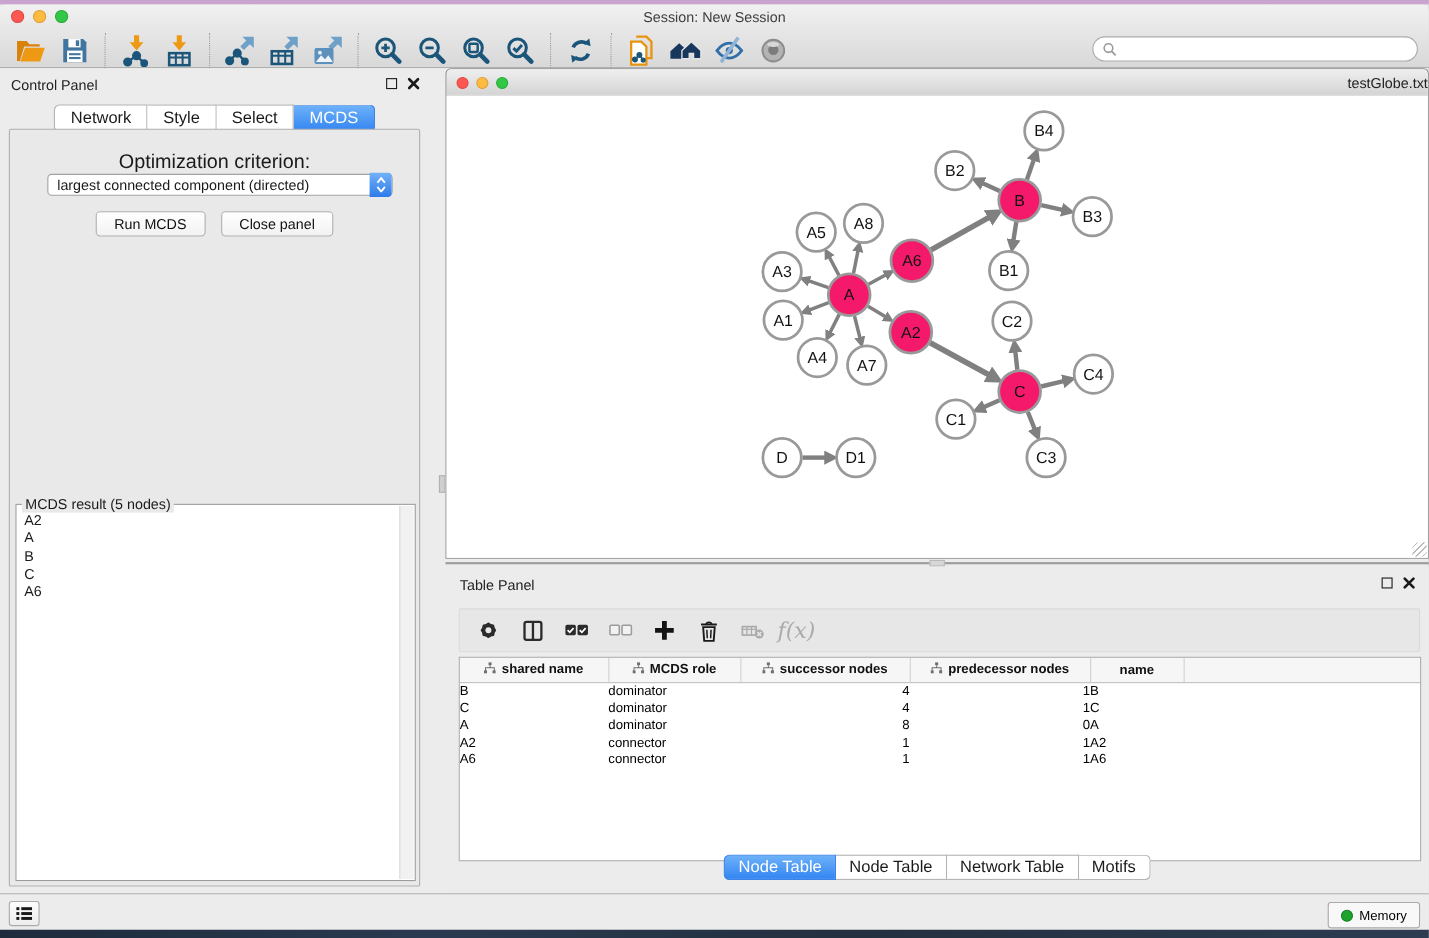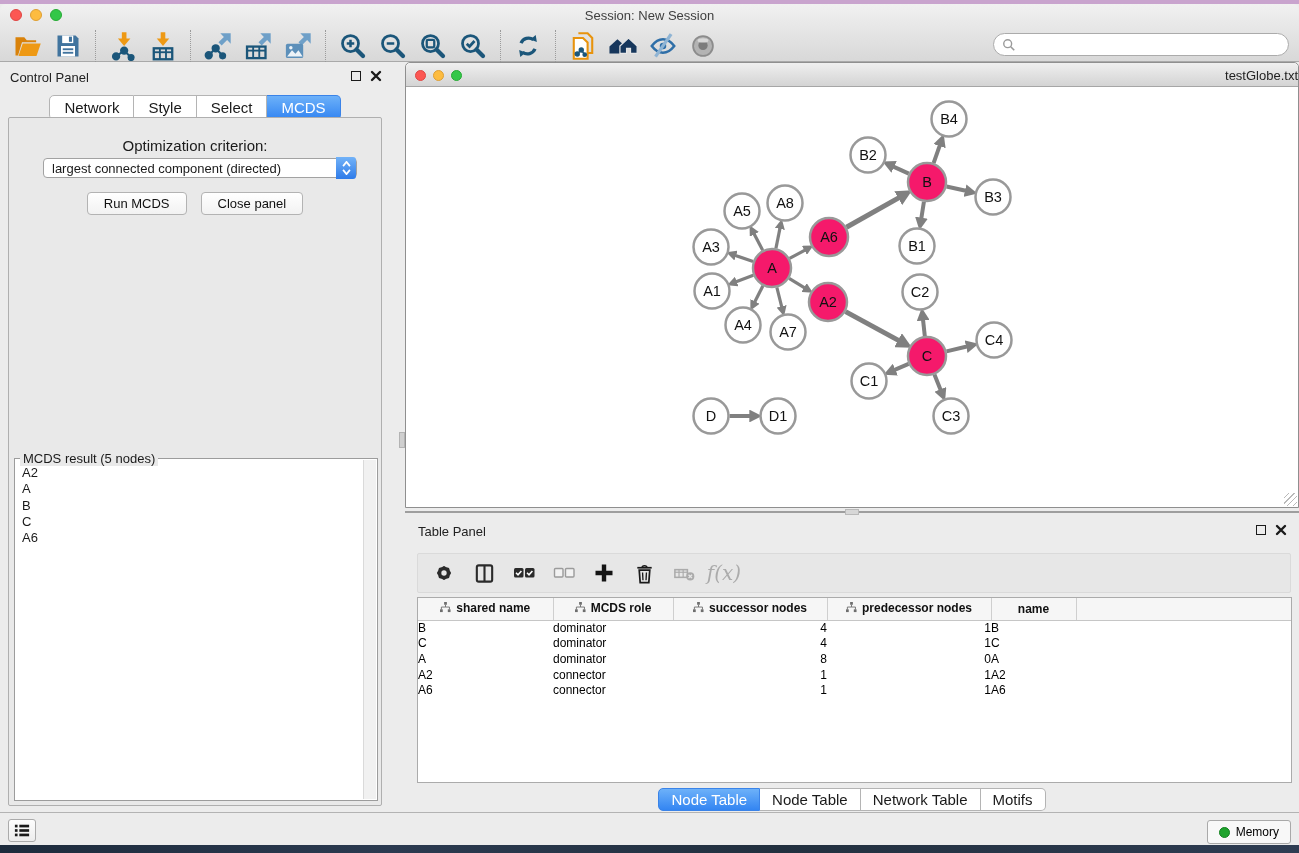--- a/index.html
+++ b/index.html
@@ -40,21 +40,21 @@
   .tabs-row { position:absolute; top:33px; left:0; width:100%; display:flex; justify-content:center; }
   .seg { display:inline-flex; }
   .seg .seg-btn { background:#FFFFFF; border:1px solid #B4B4B4; border-left:none; font-size:15px;
                   padding:3px 14px; color:#1a1a1a; cursor:default; }
   .seg .seg-btn:first-child { border-left:1px solid #B4B4B4; border-radius:5px 0 0 5px; }
   .seg .seg-btn:last-child { border-radius:0 5px 5px 0; }
   .seg .seg-btn.active { background:linear-gradient(#6DB1F9,#3385F2); border-color:#3A83E8; color:#fff; }
 
   .cp-box { position:absolute; left:8px; right:8px; top:55px; bottom:6px; border:1px solid #AFAFAF;
             background:#E9E9E9; border-radius:2px; }
-  .opt-label { position:absolute; top:19px; width:100%; text-align:center; font-size:15px; }
+  .opt-label { position:absolute; top:19px; width:100%; text-align:center; font-size:18px; }
   .dropdown { position:absolute; left:34px; top:40px; width:314px; height:20px; background:#fff;
               border:1px solid #A2A2A2; border-radius:4px; display:flex; align-items:center; }
   .dropdown .dd-text { flex:1; font-size:13px; padding-left:8px; white-space:nowrap; overflow:hidden; }
   .dd-stepper { width:20px; height:22px; margin-right:0; border-radius:0 3px 3px 0;
                 background:linear-gradient(#72B2F8,#2E7BE9); display:flex; flex-direction:column;
                 align-items:center; justify-content:center; gap:2px; }
   .btn-row { position:absolute; top:74px; width:100%; display:flex; justify-content:center; gap:14px; }
   .mac-btn { background:linear-gradient(#FFFFFF,#F2F2F2); border:1px solid #B3B3B3; border-radius:4px;
              font-size:13px; padding:3px 16px; color:#111; cursor:default; }
 
@@ -98,21 +98,21 @@
   table.node-table th { height:22px; background:#F6F6F6; border-bottom:1px solid #C6C6C6; border-right:1px solid #CFCFCF;
         font-weight:bold; font-size:12px; color:#111; text-align:center; overflow:hidden; white-space:nowrap; }
   table.node-table th:last-child { border-right:none; }
   table.node-table col.c0 { width:135px; } col.c1 { width:120px; } col.c2 { width:154px; }
   col.c3 { width:164px; } col.c4 { width:85px; }
   table.node-table td { font-size:12px; height:15.6px; padding:0; white-space:nowrap; overflow:hidden; color:#000; }
   td.l0 { padding-left:9px; } td.l1 { padding-left:9px; } td.num { text-align:right; padding-right:11px; }
   td.l4 { padding-left:13px; }
   .tree-ic { display:inline-block; vertical-align:-1px; margin-right:5px; }
 
-  .tp-tabs { position:absolute; left:0; right:0; top:273px; display:flex; justify-content:center; }
+  .tp-tabs { position:absolute; left:0; right:0; top:262px; display:flex; justify-content:center; }
   .tp-tabs .seg .seg-btn { padding:2px 12px; }
 
   
   .status-bar { position:absolute; left:0; right:0; top:812px; height:33px; background:#ECECEC; border-top:1px solid #B3B3B3; }
   .list-btn { position:absolute; left:8px; top:6px; width:28px; height:23px; background:linear-gradient(#FDFDFD,#EDEDED);
               border:1px solid #ABABAB; border-radius:3px; display:flex; align-items:center; justify-content:center; }
   .memory-btn { position:absolute; right:8px; top:7px; height:24px; background:#F8F8F8; border:1px solid #A9A9A9;
                 border-radius:3px; display:flex; align-items:center; gap:6px; padding:0 11px; font-size:12px; color:#000; }
   .mem-dot { width:11px; height:11px; border-radius:50%; background:#1FA32E; border:1px solid #13811F; }
 

